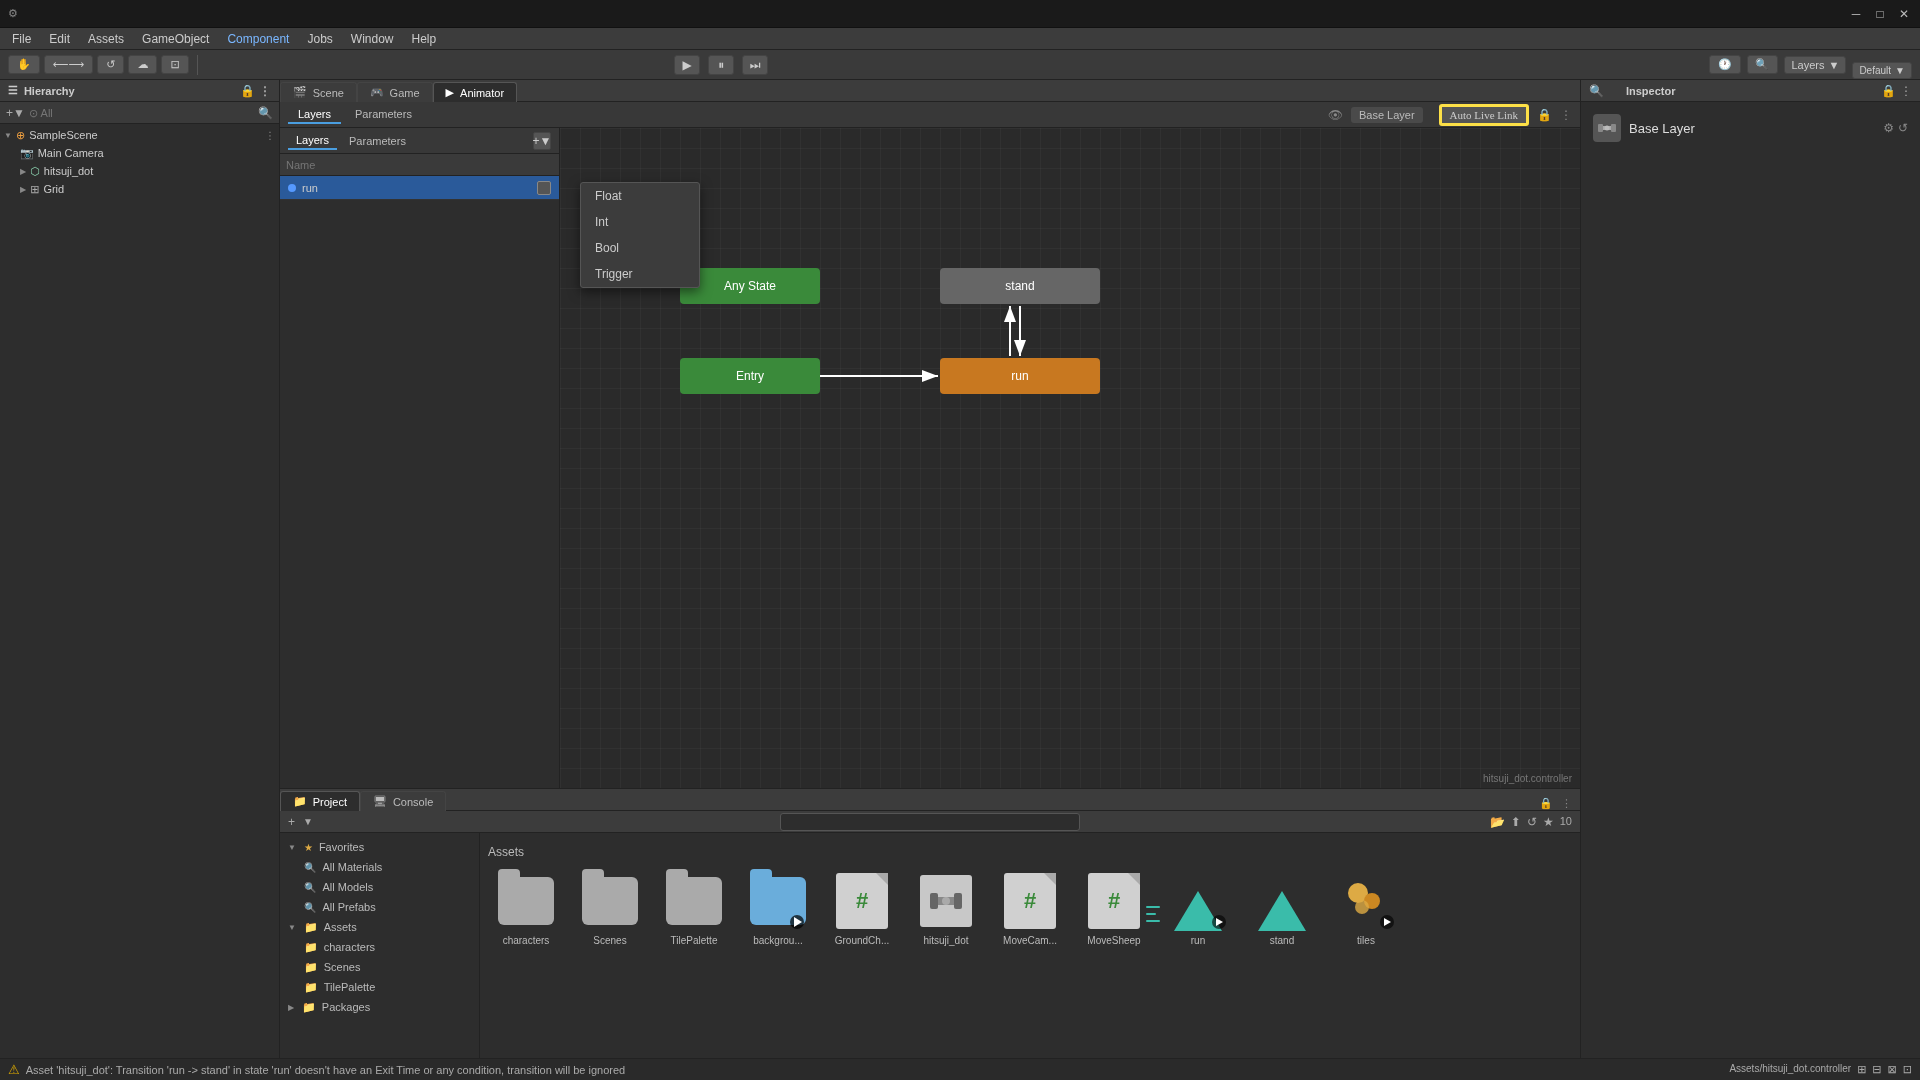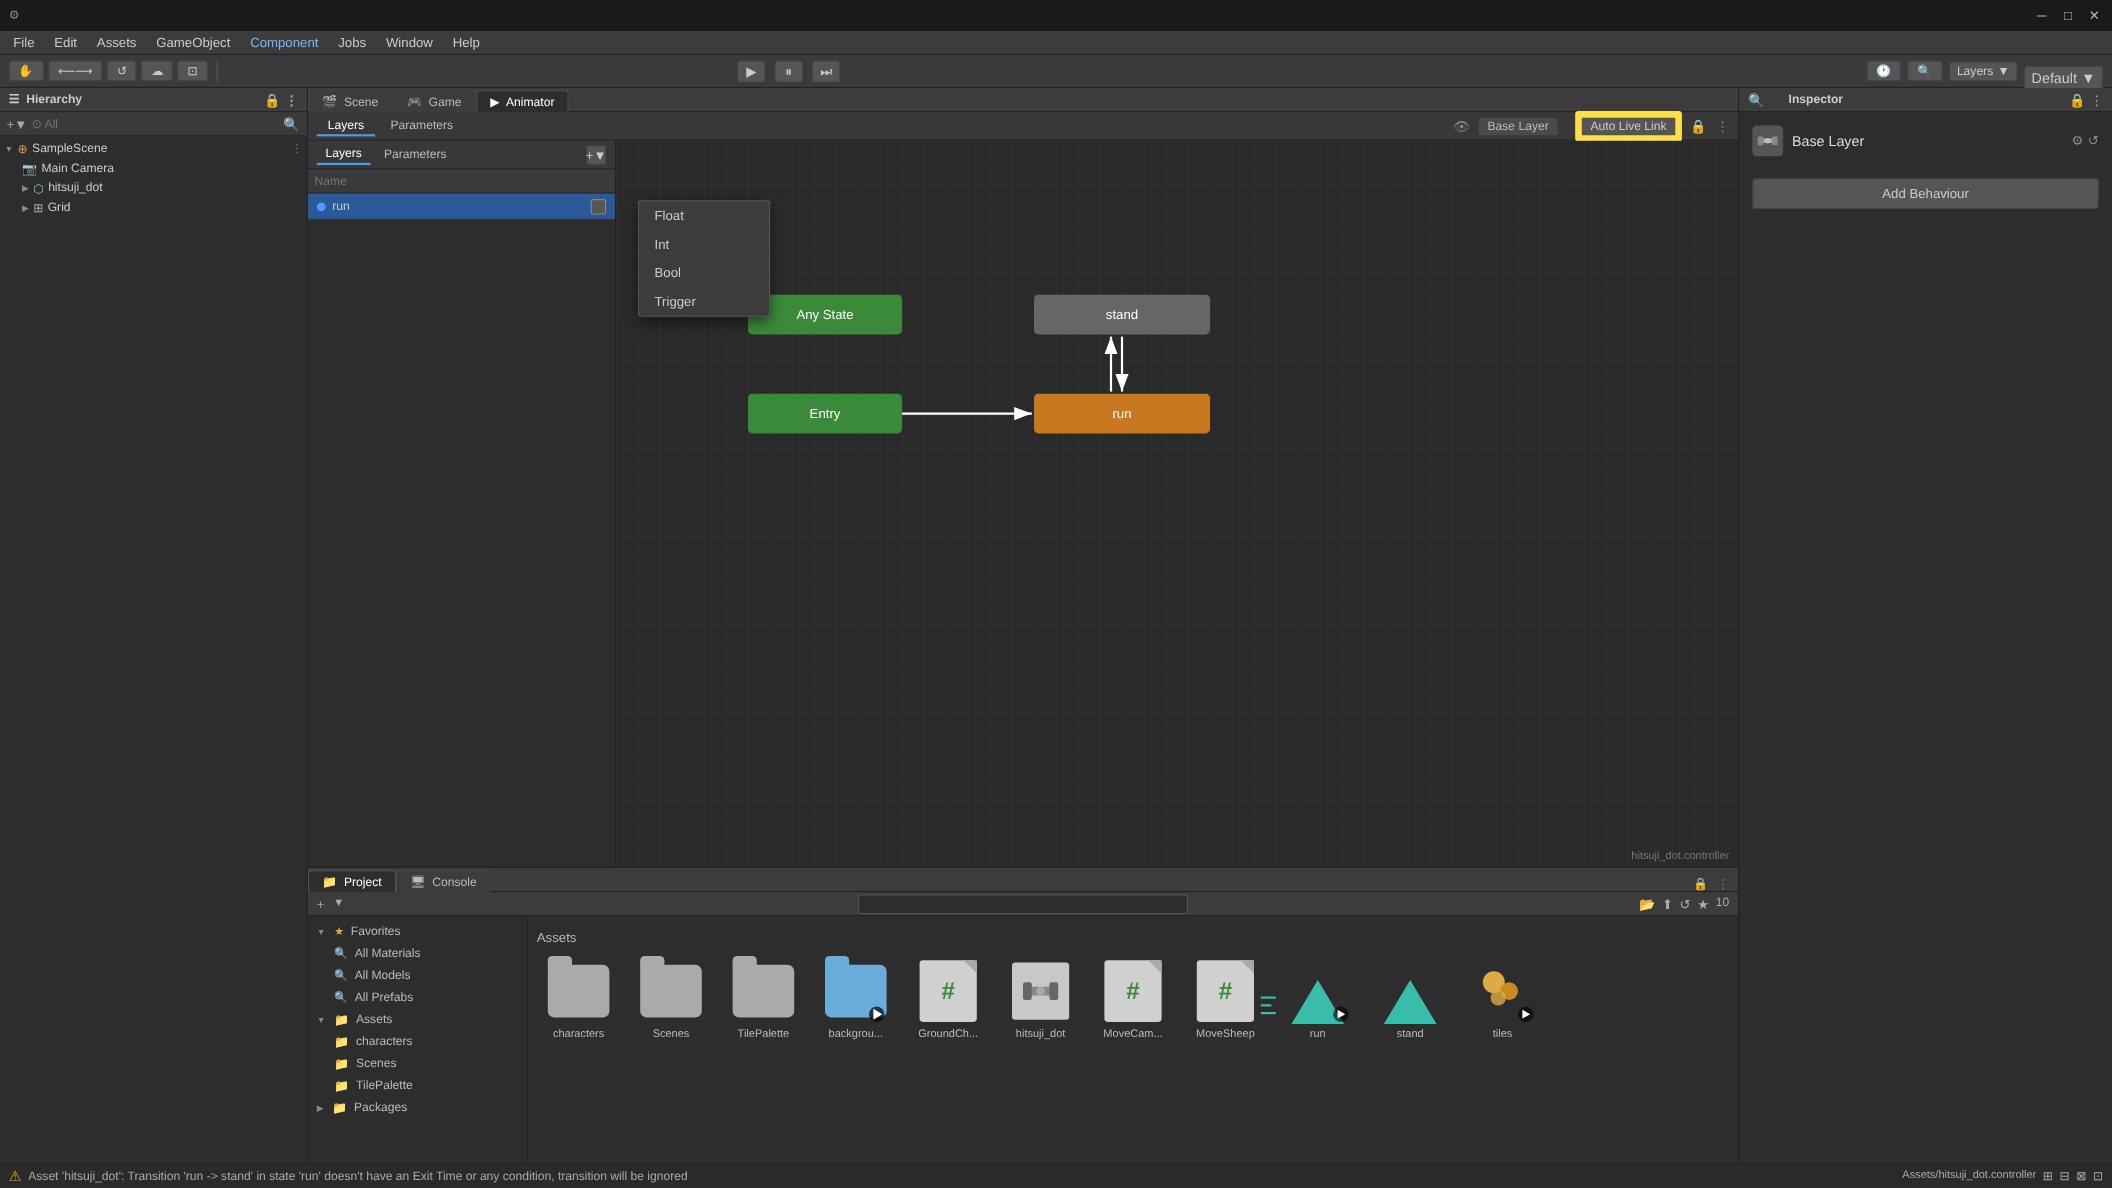--- a/index.html
+++ b/index.html
@@ -119,21 +119,21 @@
     .default-dropdown {
       display: flex;
       align-items: center;
       gap: 4px;
       background: #555;
       border: 1px solid #444;
       border-radius: 3px;
       padding: 2px 6px;
       cursor: pointer;
       color: #ccc;
-      font-size: 13px;
+      font-size: 10px;
       margin-top: 12px;
     }
 
     
     #main-layout {
       display: flex;
       height: calc(1080px - 28px - 22px - 30px - 22px); 
       width: 1920px;
     }
 
@@ -262,25 +262,26 @@
       color: #bbb;
       font-size: 11px;
       padding: 2px 8px;
       background: #4a4a4a;
       border-radius: 3px;
     }
     .auto-live-link-btn {
       margin-left: 8px;
       padding: 2px 8px;
       background: #555;
-      border: 6px solid #fde047;
+      border: 3px solid #fde047;
       border-radius: 3px;
       color: #ccc;
       font-size: 11px;
       cursor: pointer;
+      font-family: Liberation Serif, serif;
     }
 
     #animator-main {
       display: flex;
       flex: 1;
     }
     #animator-sidebar {
       width: 280px;
       background: #2d2d2d;
       border-right: 1px solid #222;
@@ -1040,21 +1041,20 @@
           <rect x="14" y="6" width="5" height="8" rx="1" fill="#888"></rect>
           <circle cx="10" cy="10" r="2.5" fill="#bbb"></circle>
         </svg>
       </div>
       <span class="layer-name">Base Layer</span>
       <div style="margin-left:auto; display:flex; gap:4px;">
         <span style="color:#888; cursor:pointer;">⚙</span>
         <span style="color:#888; cursor:pointer;">↺</span>
       </div>
     </div>
-    <div class="add-behaviour-btn">Add Behaviour</div>
 
   </div>
 </div>
 
 <div id="dropdown-popup">
   <div class="dropdown-item">Float</div>
   <div class="dropdown-item">Int</div>
   <div class="dropdown-item">Bool</div>
   <div class="dropdown-item">Trigger</div>
 </div>

